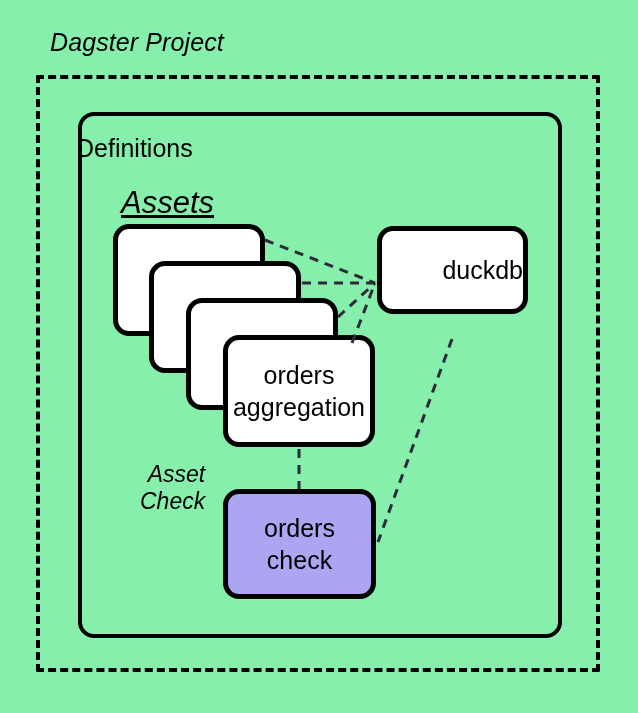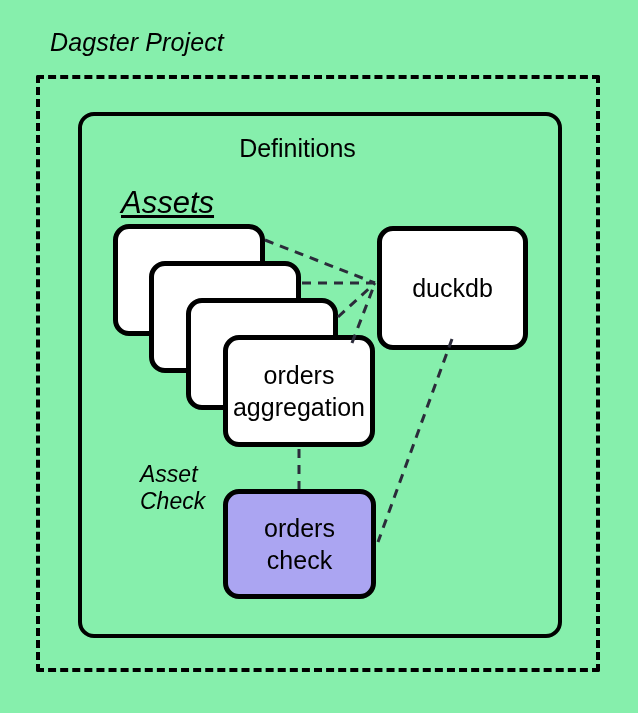--- a/index.html
+++ b/index.html
@@ -35,44 +35,43 @@
   #project-title {
     left: 50px;
     top: 28px;
     font-size: 25px;
     letter-spacing: 0.1px;
   }
   #definitions-title {
     left: 0;
     right: 0;
     top: 134px;
-    text-align: center;
     font-size: 25px;
     font-style: normal;
     font-weight: 400;
-    padding-left: 33px;
+    padding-left: 76px;
     padding-right: 76px;
     box-sizing: border-box;
   }
   #assets-label {
     left: 121px;
     top: 185px;
     font-size: 31px;
     text-decoration: underline;
   }
   #resource-label {
     left: 388px;
     top: 185px;
     font-size: 23px;
   }
   #asset-check-label {
     left: 140px;
     top: 461px;
     font-size: 23px;
-    text-align: left;
+    text-align: right;
   }
 
   
   #project-boundary {
     position: absolute;
     left: 36px;
     top: 75px;
     width: 564px;
     height: 597px;
     border: 4px dashed #000000;
@@ -112,22 +111,23 @@
   .asset-card { width: 152px; height: 112px; }
   #asset-card-1 { left: 113px; top: 224px; z-index: 4; }
   #asset-card-2 { left: 149px; top: 261px; z-index: 5; }
   #asset-card-3 { left: 186px; top: 298px; z-index: 6; }
   #asset-card-4 { left: 223px; top: 335px; z-index: 7; }
 
   #resource-node {
     left: 377px;
     top: 226px;
     width: 151px;
-    height: 124px;
+    height: 88px;
     z-index: 8;
+    align-items: flex-end;
   }
 
   #asset-check-node {
     left: 223px;
     top: 489px;
     width: 153px;
     height: 110px;
     background: #aba5f2;
     z-index: 8;
   }

